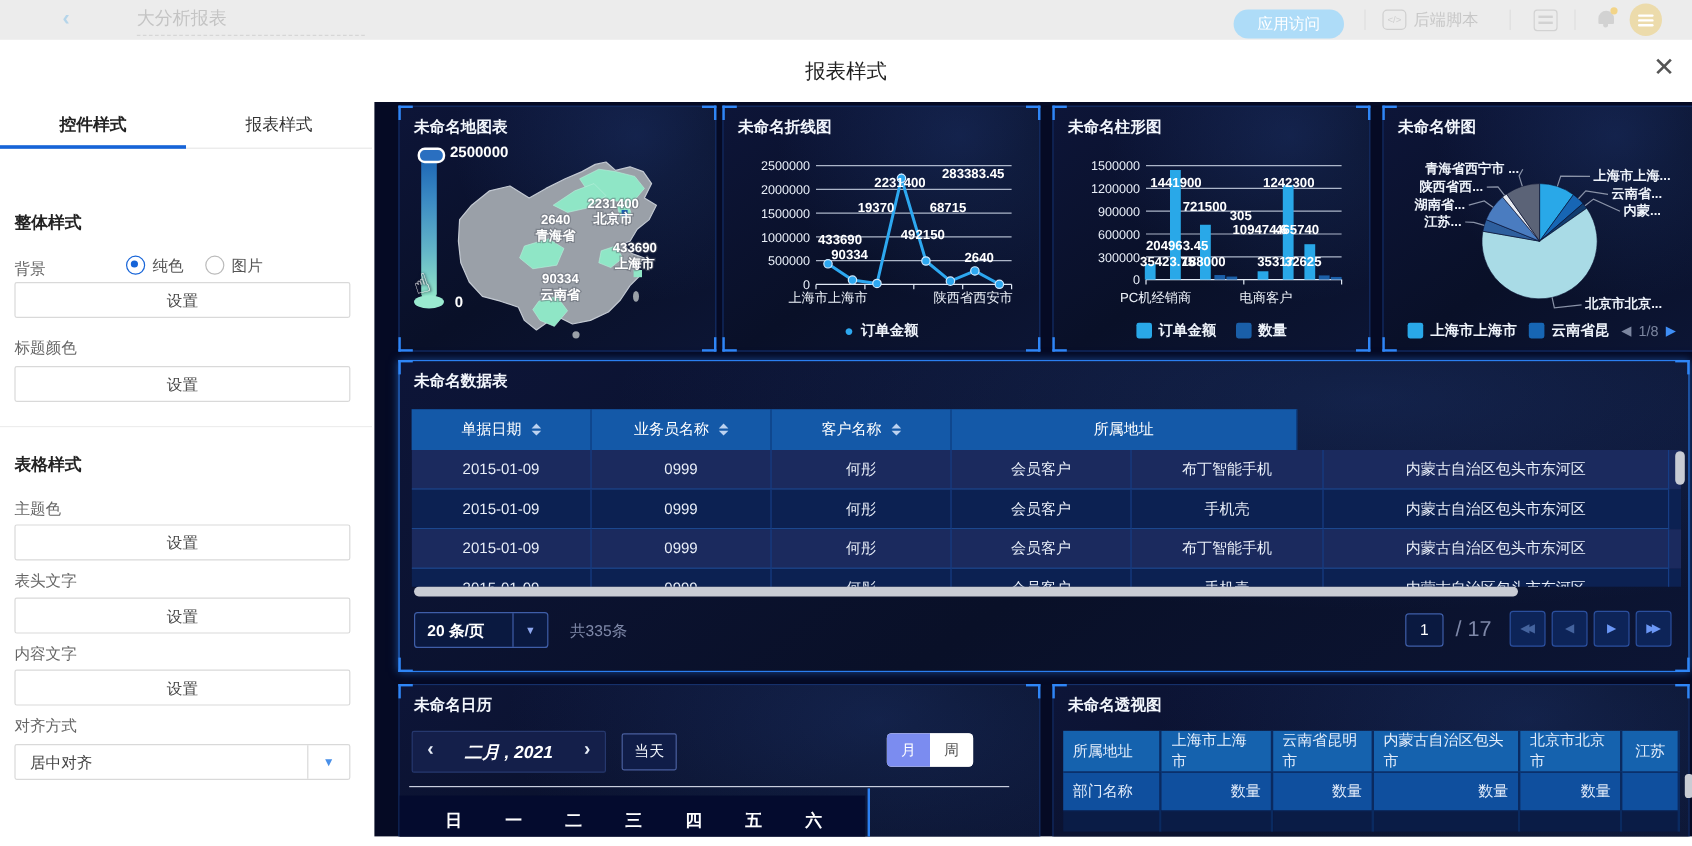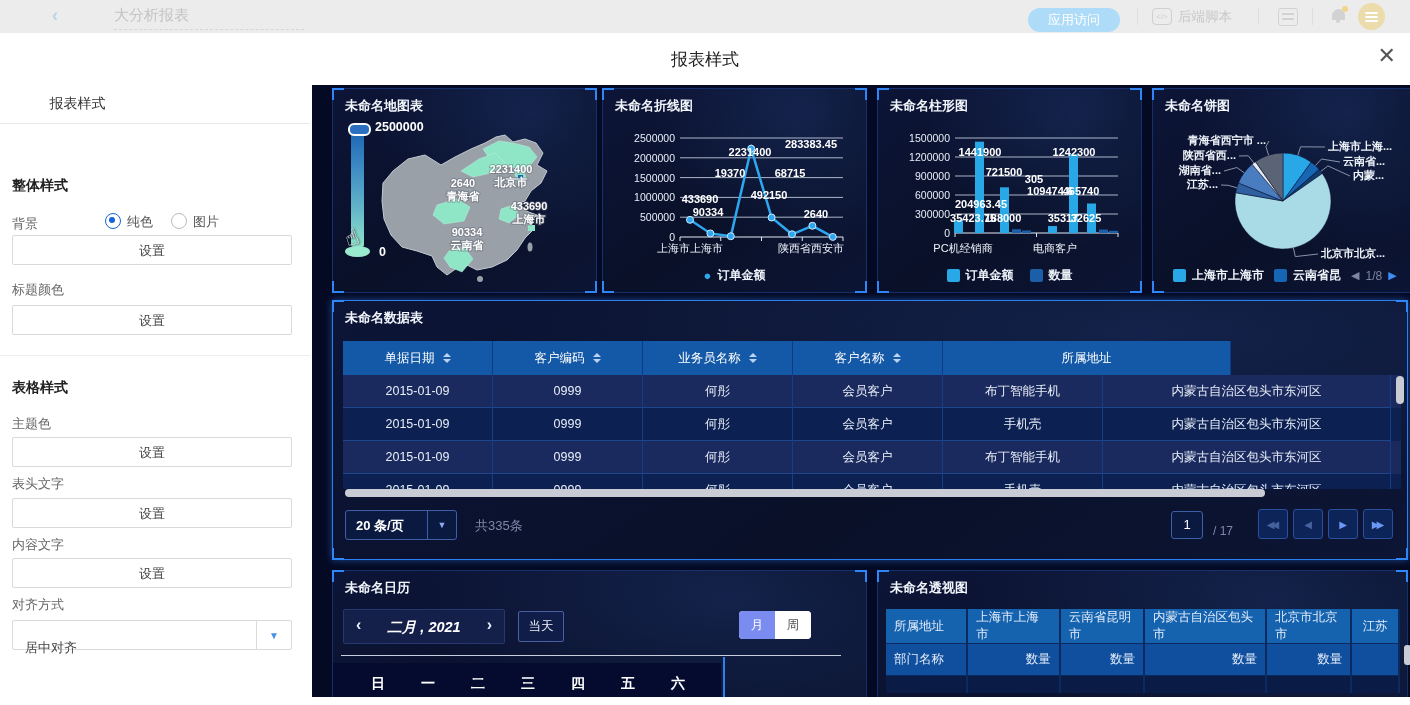--- a/index.html
+++ b/index.html
@@ -34,21 +34,21 @@
   .tab.active:after{content:"";position:absolute;left:0;right:0;bottom:-1px;height:3px;background:#1664d8;}
   .sec-title{position:absolute;left:12px;font-size:14px;font-weight:bold;color:#222;}
   .fld-label{position:absolute;left:12px;font-size:13px;color:#666;}
   .radio-row{position:absolute;left:105px;display:flex;align-items:flex-end;gap:18px;font-size:13px;color:#555;}
   .radio{width:14px;height:14px;border-radius:50%;border:1.5px solid #bbb;background:#fff;display:inline-block;position:relative;margin-right:6px;vertical-align:-3px;}
   .radio.sel{border-color:#1664d8;}
   .radio.sel:after{content:"";position:absolute;left:3px;top:3px;width:6px;height:6px;border-radius:50%;background:#1664d8;}
   .setbtn{position:absolute;left:12px;width:280px;height:30px;border:1px solid #d9d9d9;border-radius:2px;background:#fff;font-size:13px;color:#444;text-align:center;line-height:30px;cursor:pointer;box-sizing:border-box;}
   .hr{position:absolute;left:0;width:310px;height:1px;background:#ededed;}
   .selectbox{position:absolute;left:12px;width:280px;height:30px;border:1px solid #d9d9d9;border-radius:2px;box-sizing:border-box;font-size:13px;color:#444;}
-  .selectbox .val{position:absolute;left:12px;top:6px;margin-top:12px;}
+  .selectbox .val{position:absolute;left:12px;top:6px;}
   .selectbox .caret-zone{position:absolute;right:0;top:0;width:34px;height:28px;border-left:1px solid #d9d9d9;display:flex;align-items:center;justify-content:center;color:#4a90e8;font-size:10px;}
   
   .preview{position:absolute;left:312px;top:52px;width:1098px;height:612px;background:#050a24;overflow:hidden;}
   .panel{position:absolute;box-sizing:border-box;border:1px solid #15306a;
     background:linear-gradient(145deg,#0d1538 0%,#091028 55%,#0c1534 100%);}
   .panel:before{content:"";position:absolute;inset:0;background:radial-gradient(ellipse at 75% 12%,rgba(45,80,160,.28),transparent 55%);pointer-events:none;}
   .panel.sel{border-color:#2b7ff0;box-shadow:0 0 7px rgba(43,127,240,.55);}
   .cnr{position:absolute;width:10px;height:10px;border:0 solid #2f86f7;}
   .cnr.tl{left:-1px;top:-1px;border-left-width:2px;border-top-width:2px;}
   .cnr.tr{right:-1px;top:-1px;border-right-width:2px;border-top-width:2px;}
@@ -94,21 +94,21 @@
   .sort i{width:0;height:0;border-left:4px solid transparent;border-right:4px solid transparent;display:block;}
   .sort .su{border-bottom:4px solid #bcd2f0;} .sort .sd{border-top:4px solid #bcd2f0;}
   .hscroll{position:absolute;left:12px;top:188px;width:920px;height:8px;border-radius:4px;background:#c9ccd4;z-index:3;}
   .vscroll{position:absolute;right:3px;top:75px;width:8px;height:28px;border-radius:4px;background:#c9ccd4;z-index:3;}
   .dt-footer{position:absolute;left:0;top:205px;width:100%;height:40px;z-index:2;}
   .pagesize{position:absolute;left:12px;top:4px;width:112px;height:30px;border:1px solid #3f5ea8;border-radius:3px;background:#0a1940;color:#fff;font-size:13px;box-sizing:border-box;cursor:pointer;}
   .pagesize .ps-val{position:absolute;left:10px;top:6px;font-weight:bold;}
   .pagesize .ps-caret{position:absolute;right:0;top:0;width:28px;height:28px;border-left:1px solid #3f5ea8;display:flex;align-items:center;justify-content:center;color:#8fa8f0;font-size:9px;}
   .dt-total{position:absolute;left:142px;top:11px;color:#7e88a8;font-size:13px;}
   .pageinput{position:absolute;left:838px;top:5px;width:30px;height:26px;border:1px solid #3f5ea8;border-radius:3px;background:#0a1940;color:#fff;font-size:13px;text-align:center;line-height:26px;}
-  .pagetotal{position:absolute;left:880px;top:18px;color:#7e88a8;font-size:12px;}
+  .pagetotal{position:absolute;left:880px;top:8px;color:#7e88a8;font-size:18px;}
   .pgbtn{position:absolute;top:3px;width:30px;height:30px;background:#0d2458;border:1px solid #2b4f9e;border-radius:3px;display:flex;align-items:center;justify-content:center;font-size:10px;color:#44639e;cursor:pointer;box-sizing:border-box;}
   .pgbtn.on{color:#6b97f5;}
   .dbl{letter-spacing:-3px;margin-right:3px;}
   
   .cal-nav-box{position:absolute;left:10px;top:38px;width:160px;height:33px;background:#141f4a;border:1px solid #26386e;border-radius:2px;z-index:2;}
   .cal-chev{position:absolute;top:6px;color:#e8eef8;font-size:16px;font-weight:bold;cursor:pointer;}
   .cal-month{position:absolute;left:0;top:8px;width:100%;text-align:center;color:#fff;font-size:14.5px;font-weight:bold;font-style:italic;}
   .cal-today{position:absolute;left:185px;top:40px;width:44px;height:29px;background:#101d48;border:1px solid #4a5f9e;border-radius:2px;color:#f0f4fa;font-size:12.5px;display:flex;align-items:center;justify-content:center;z-index:2;cursor:pointer;}
   .cal-toggle{position:absolute;left:406px;top:40px;width:72px;height:28px;background:#fff;border-radius:4px;display:flex;z-index:2;overflow:hidden;}
   .cal-tbtn{width:36px;height:28px;display:flex;align-items:center;justify-content:center;font-size:12.5px;cursor:pointer;}
@@ -153,20 +153,21 @@
         <i></i>
       </span>
   </div>
 
   <div class="modal">
     <div class="modal-title">报表样式</div>
     <div class="modal-close">✕</div>
 
     <div class="sidebar">
       <div class="tabs">
+        <div class="tab active">控件样式</div>
         <div class="tab">报表样式</div>
       </div>
       <div class="sec-title" style="top:92px">整体样式</div>
       <div class="fld-label" style="top:130px">背景</div>
       <div class="radio-row" style="top:128px">
         <span><span class="radio sel"></span><span>纯色</span></span>
         <span><span class="radio"></span><span>图片</span></span>
       </div>
       <div class="setbtn" style="top:150px">设置</div>
       <div class="fld-label" style="top:196px">标题颜色</div>
@@ -391,27 +392,20 @@
         <div class="dt-wrap">
           <div class="dt-row" id="dt-head">
               <div class="dt-hcell" style="width:150px">
                 <span>单据日期</span>
                 <span class="sort">
                   <i class="su"></i>
                   <i class="sd"></i>
                 </span>
               </div>
               <div class="dt-hcell" style="width:150px">
-                <span>客户编码</span>
-                <span class="sort">
-                  <i class="su"></i>
-                  <i class="sd"></i>
-                </span>
-              </div>
-              <div class="dt-hcell" style="width:150px">
                 <span>业务员名称</span>
                 <span class="sort">
                   <i class="su"></i>
                   <i class="sd"></i>
                 </span>
               </div>
               <div class="dt-hcell" style="width:150px">
                 <span>客户名称</span>
                 <span class="sort">
                   <i class="su"></i>

